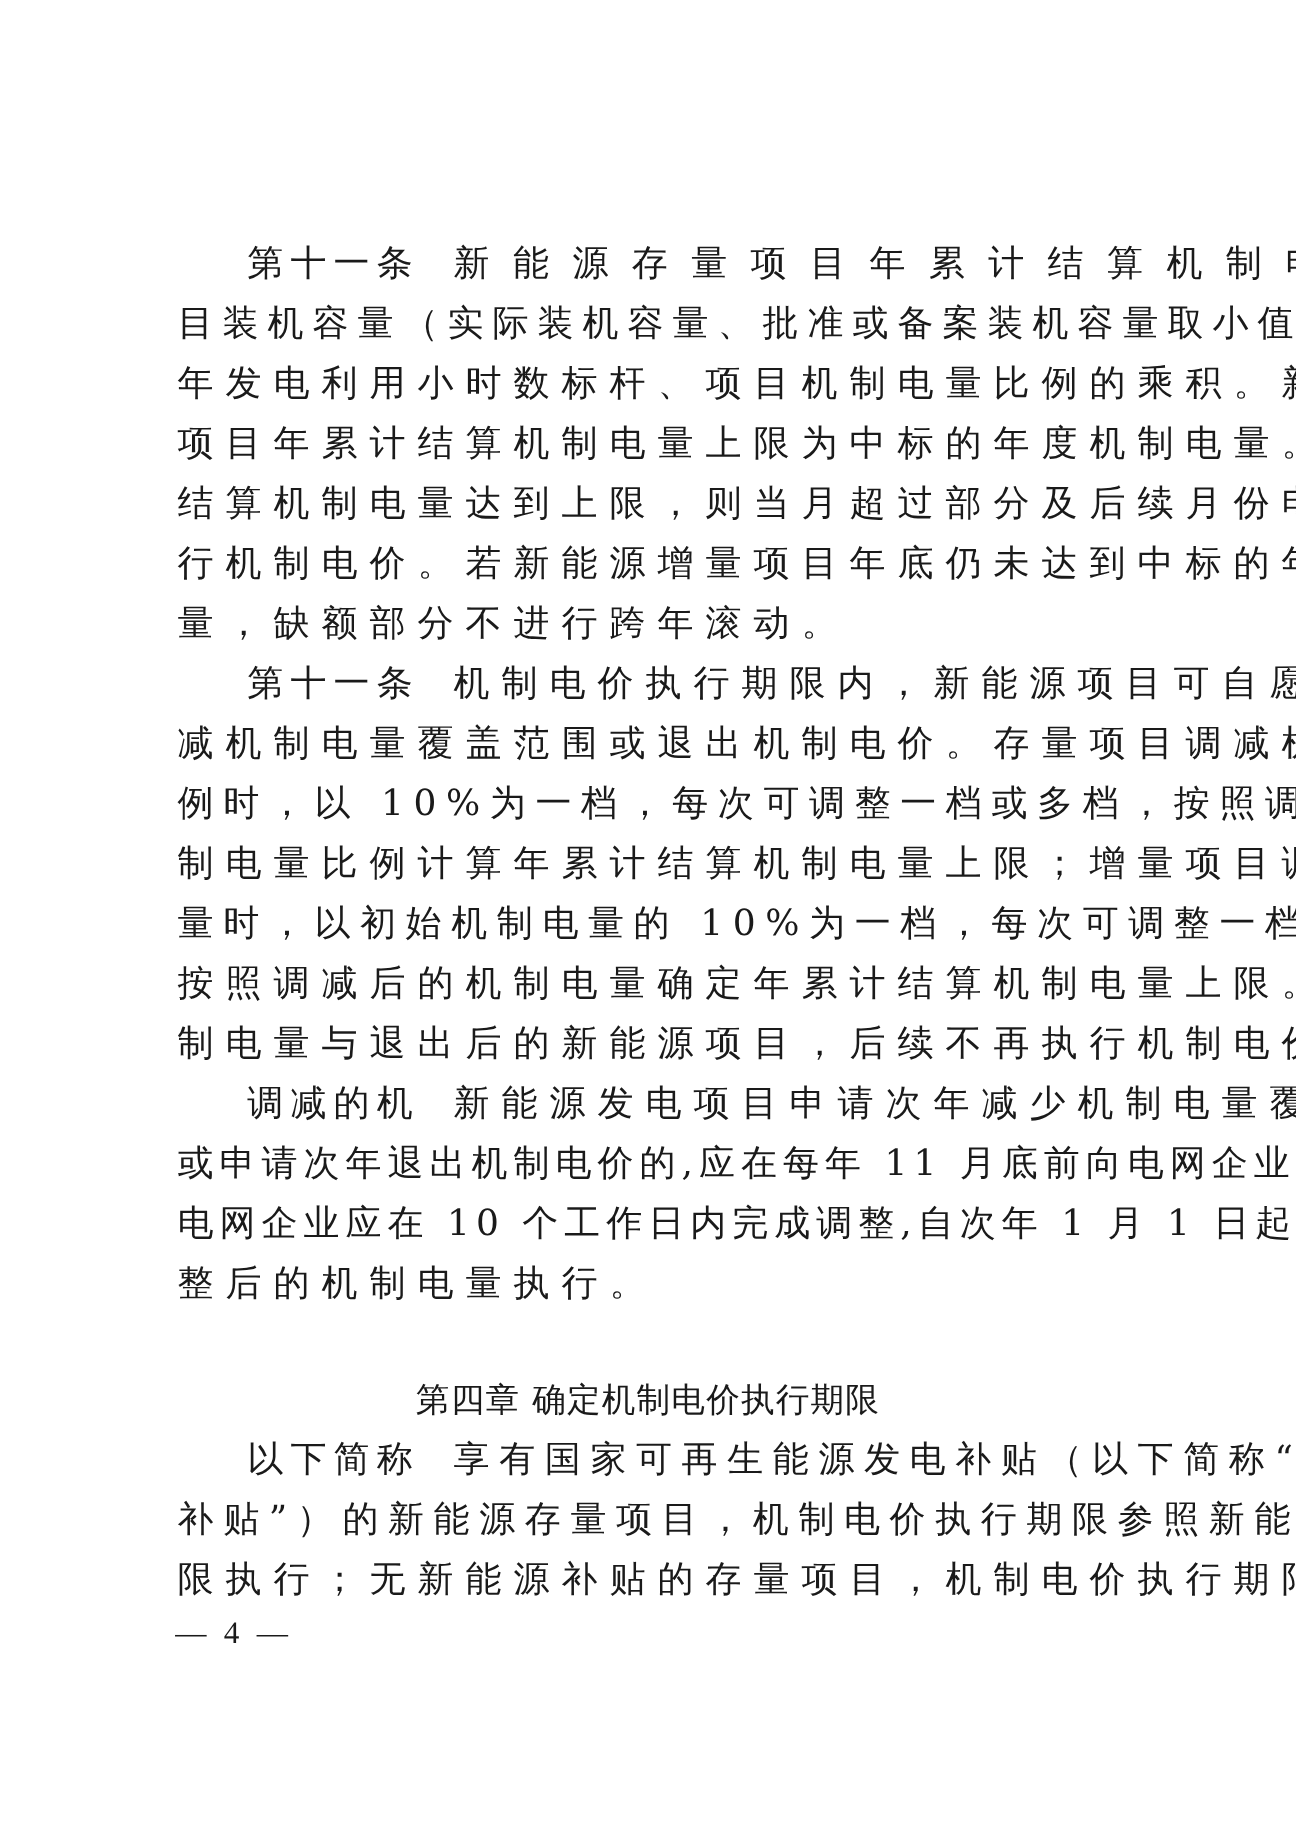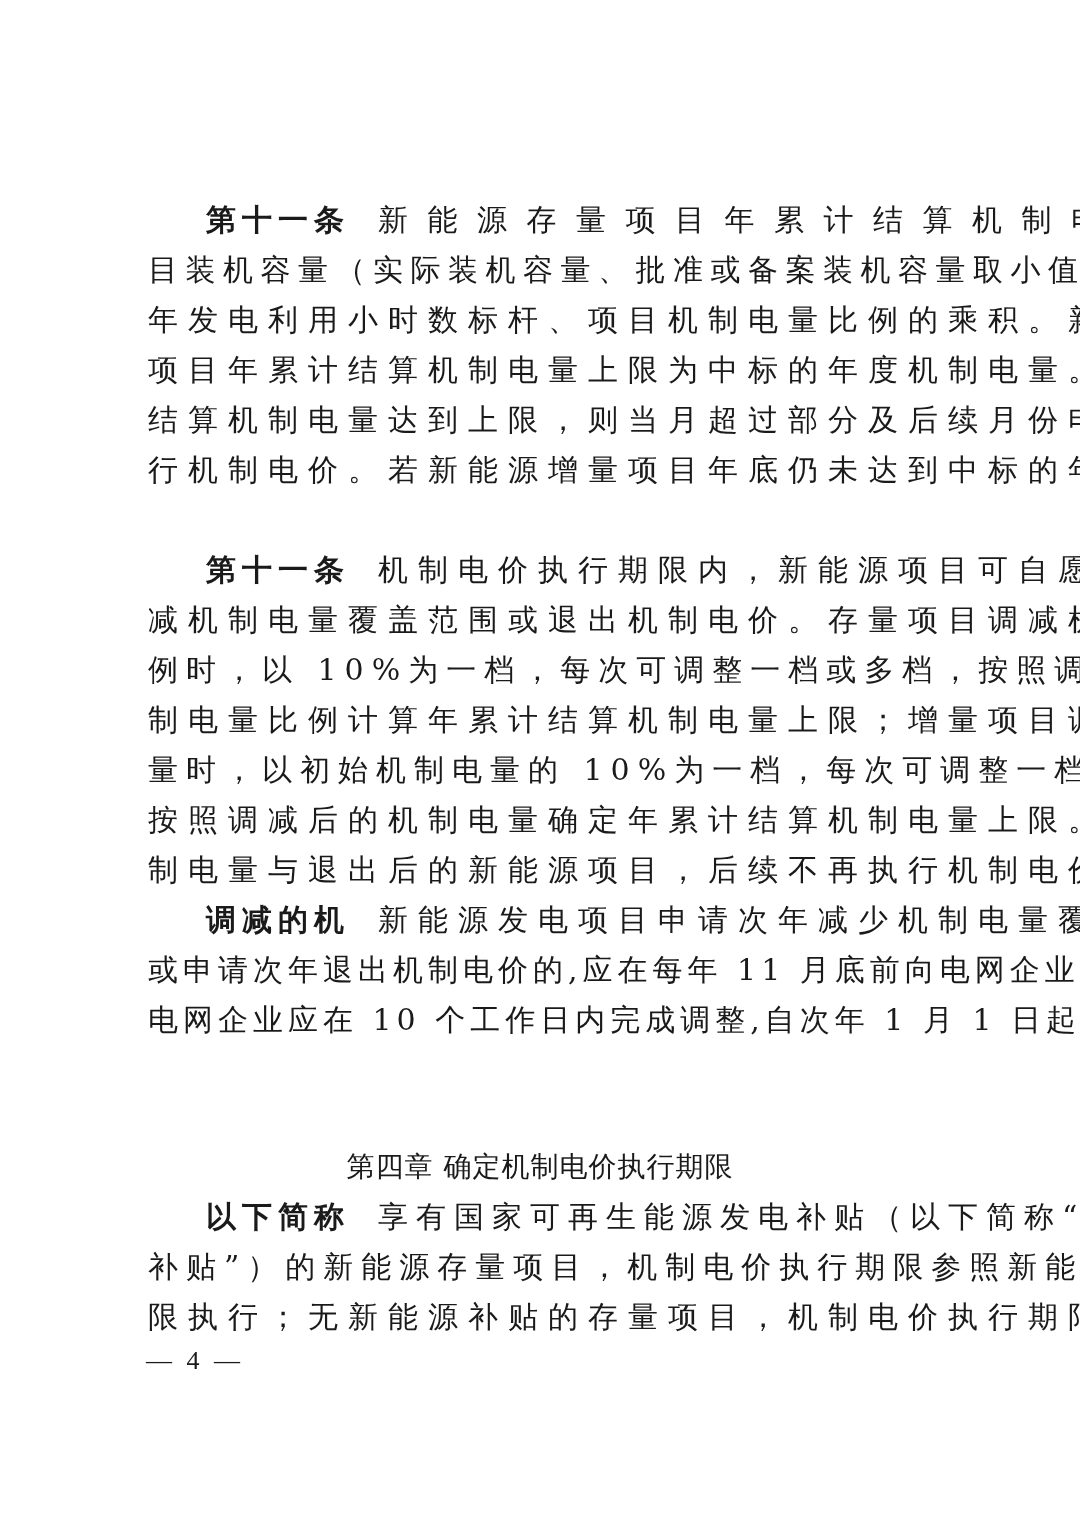--- a/index.html
+++ b/index.html
@@ -1,56 +1,58 @@
 <!DOCTYPE html>
 <html><head>
   <meta charset="utf-8">
   <style>
     html, body { margin: 0; padding: 0; background: #ffffff; }
     body { width: 1080px; height: 1527px; position: relative; overflow: hidden;
            font-family: "DejaVu Serif", "Liberation Serif", serif; color: #1a1a1a; }
     .line { height: 50px; line-height: 50px; font-size: 30px; letter-spacing: 19.5px;
             white-space: nowrap; overflow: visible; }
-    .art { font-weight: bold; letter-spacing: 6px; margin-right: 28px; }
+    .art { font-weight: normal; letter-spacing: 6px; margin-right: 28px; }
     .indent { padding-left: 58px; }
     .chapter { position: absolute; left: 0; width: 1080px; top: 1142px; text-align: center;
                font-family: "DejaVu Sans", "Liberation Sans", sans-serif;
                font-weight: normal; font-size: 28px; letter-spacing: 1px; height: 50px; line-height: 50px; }
     .pnum { position: absolute; left: 146px; top: 1346px; font-size: 26px; letter-spacing: 4px;
             font-family: "Liberation Serif", serif; }
     .block { position: absolute; left: 148px; width: 800px; }
   </style>
 </head>
 <body>
 
 <div>
 
   <div class="block" style="top:195px;">
     <div class="line indent"><span class="art">第十一条</span><span>新能源存量项目年累计结算机制电量上限等于项</span></div>
     <div class="line" style="letter-spacing:7.5px">目装机容量（实际装机容量、批准或备案装机容量取小值）、项目</div>
     <div class="line" style="letter-spacing:10px">年发电利用小时数标杆、项目机制电量比例的乘积。新能源增量</div>
     <div class="line" style="letter-spacing:10px">项目年累计结算机制电量上限为中标的年度机制电量。若当年已</div>
     <div class="line" style="letter-spacing:10px">结算机制电量达到上限，则当月超过部分及后续月份电量均不执</div>
     <div class="line" style="letter-spacing:10px">行机制电价。若新能源增量项目年底仍未达到中标的年度机制电</div>
+    <div class="line" style="letter-spacing:10px">量，缺额部分不进行跨年滚动。</div>
   </div>
 
   <div class="block" style="top:545px;">
     <div class="line indent" style="letter-spacing:10px"><span class="art">第十一条</span><span>机制电价执行期限内，新能源项目可自愿分档调</span></div>
     <div class="line" style="letter-spacing:10px">减机制电量覆盖范围或退出机制电价。存量项目调减机制电量比</div>
     <div class="line" style="letter-spacing:8px">例时，以 10%为一档，每次可调整一档或多档，按照调减后的机</div>
     <div class="line" style="letter-spacing:10px">制电量比例计算年累计结算机制电量上限；增量项目调减机制电</div>
     <div class="line" style="letter-spacing:8px">量时，以初始机制电量的 10%为一档，每次可调整一档或多档，</div>
     <div class="line" style="letter-spacing:10px">按照调减后的机制电量确定年累计结算机制电量上限。调减的机</div>
     <div class="line" style="letter-spacing:10px">制电量与退出后的新能源项目，后续不再执行机制电价。</div>
   </div>
 
   <div class="block" style="top:895px;">
     <div class="line indent" style="letter-spacing:10px"><span class="art">调减的机</span><span>新能源发电项目申请次年减少机制电量覆盖范围</span></div>
     <div class="line" style="letter-spacing:5px">或申请次年退出机制电价的,应在每年 11 月底前向电网企业提出,</div>
     <div class="line" style="letter-spacing:5px">电网企业应在 10 个工作日内完成调整,自次年 1 月 1 日起按照调</div>
+    <div class="line" style="letter-spacing:10px">整后的机制电量执行。</div>
   </div>
 
   <div class="chapter">第四章  确定机制电价执行期限</div>
 
   <div class="block" style="top:1192px;">
     <div class="line indent" style="letter-spacing:8px"><span class="art">以下简称</span><span>享有国家可再生能源发电补贴（以下简称“新能源</span></div>
     <div class="line" style="letter-spacing:8px">补贴”）的新能源存量项目，机制电价执行期限参照新能源补贴期</div>
     <div class="line" style="letter-spacing:10px">限执行；无新能源补贴的存量项目，机制电价执行期限按照全容</div>
   </div>
 

